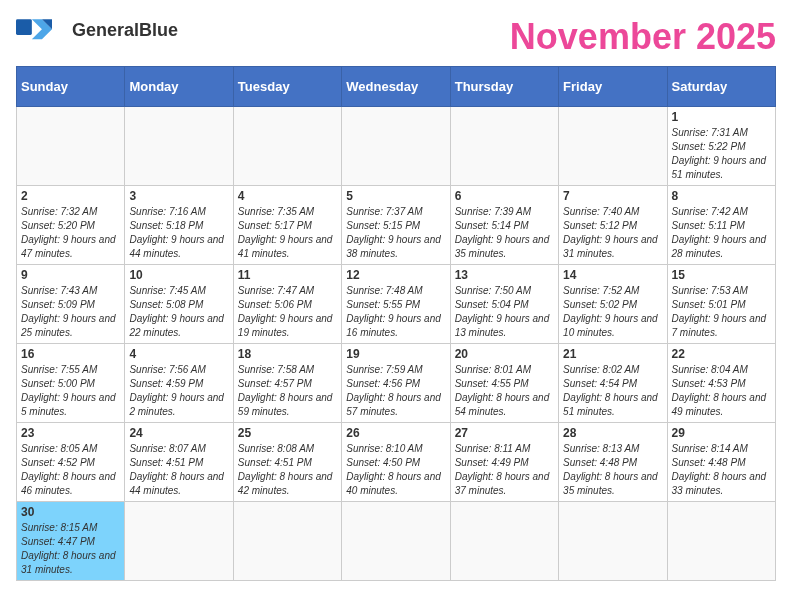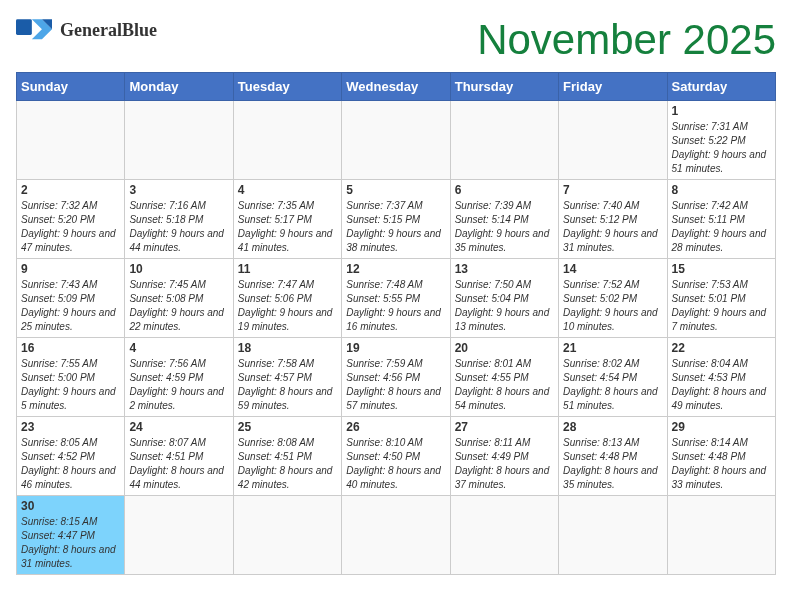--- a/index.html
+++ b/index.html
@@ -12,58 +12,57 @@
     }
     .header-area {
       display: flex;
       justify-content: space-between;
       align-items: flex-start;
       margin-bottom: 8px;
     }
     .logo {
       display: flex;
       align-items: center;
-      gap: 8px;
-      font-family: Liberation Serif, serif;
+      gap: 20px;
     }
     .logo-text {
       font-size: 18px;
       font-weight: normal;
       color: #333;
     }
     .logo-text span {
       font-weight: bold;
     }
     .logo-icon {
       width: 36px;
       height: 28px;
     }
     .title-block {
       text-align: right;
     }
     .month-title {
-      font-size: 42px;
-      font-weight: normal;
-      color: #15803d;
+      font-size: 36px;
+      font-weight: bold;
+      color: #ec4899;
     }
     .subtitle {
       font-size: 15px;
       color: #333;
     }
     .calendar {
       width: 100%;
       border-collapse: collapse;
       border: 1px solid #ccc;
     }
     .calendar th {
       background-color: #4472C4;
       color: #fff;
       font-size: 13px;
       font-weight: bold;
-      padding: 6px 4px;
+      padding: 12px 4px;
       text-align: left;
       border: 1px solid #3a62a8;
     }
     .calendar td {
       vertical-align: top;
       border: 1px solid #ccc;
       padding: 3px 4px;
       width: 108px;
       min-height: 70px;
       font-size: 10.5px;

